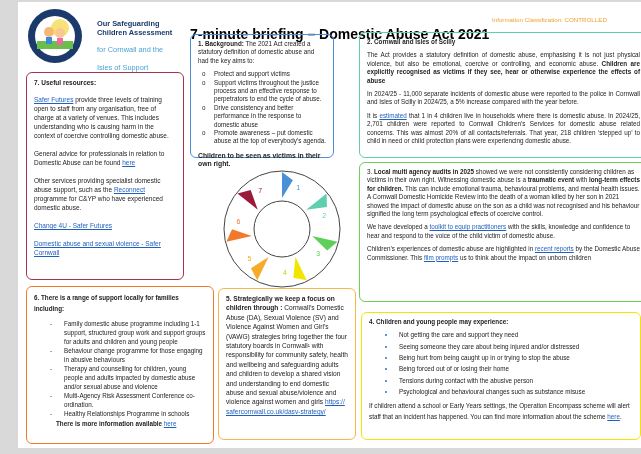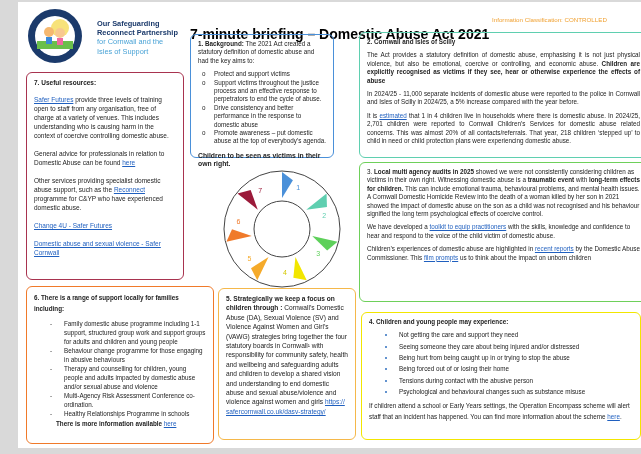--- a/index.html
+++ b/index.html
@@ -5,21 +5,21 @@
   html,body{margin:0;padding:0;}
   body{width:641px;height:454px;background:#d9d9d9;font-family:"Liberation Sans",sans-serif;position:relative;overflow:hidden;}
   .page{position:absolute;left:18px;top:2px;width:633px;height:446px;background:#fff;}
   .box{position:absolute;border-radius:6px;box-sizing:border-box;font-size:6.3px;line-height:8.4px;color:#222;padding:5px 7px;}
   a,.link{color:#1f5fbf;text-decoration:underline;cursor:pointer;}
   b{font-weight:bold;}
   p{margin:0 0 5px 0;}
   .logo{position:absolute;left:8px;top:6px;width:58px;height:56px;}
   .org{position:absolute;left:79px;top:17px;font-size:7.4px;line-height:9.2px;}
   .org .n{color:#1b3a6b;font-weight:bold;}
-  .org .s{color:#4aa3d6;}
+  .org .s{color:#4aa3d6;margin-top:8px;}
   .title{position:absolute;left:172px;top:24px;font-size:14px;font-weight:bold;color:#000000;}
   .classif{position:absolute;left:474px;top:14px;font-size:6.2px;color:#f0a030;}
   ul{margin:2px 0 4px 0;padding-left:18px;}
   li{margin:0;}
   ul.o{list-style:none;padding-left:4px;}
   ul.o li{padding-left:12px;position:relative;}
   ul.o li:before{content:"o";position:absolute;left:0;}
   ul.d{list-style:none;padding-left:16px;}
   ul.d li{padding-left:14px;position:relative;}
   ul.d li:before{content:"-";position:absolute;left:0;}
@@ -38,21 +38,21 @@
     <circle cx="29" cy="28" r="20" fill="#fff"></circle>
     <circle cx="34" cy="20" r="9" fill="#f7e27a"></circle>
     <rect x="11" y="33" width="36" height="8" fill="#6abf4b"></rect>
     <circle cx="23" cy="24" r="5" fill="#f5b870"></circle>
     <circle cx="34" cy="25" r="5" fill="#f8c890"></circle>
     <rect x="20" y="29" width="6" height="7" fill="#3a8ad8"></rect>
     <rect x="31" y="30" width="6" height="7" fill="#f06aa0"></rect>
   </svg>
   <div class="org">
     <div class="n">Our Safeguarding</div>
-    <div class="n">Reconnect Partnership</div>
+    <div class="n">Children Assessment</div>
     <div class="s">for Cornwall and the</div>
     <div class="s">Isles of Support</div>
   </div>
   <div class="title">7-minute briefing – Domestic Abuse Act 2021</div>
   <div class="classif">Information Classification: CONTROLLED</div>
 
   <div class="box" style="left:172px;top:32px;width:144px;height:124px;border:1.3px solid #4a90d9;">
     <p><b>1. Background:</b> <span>The 2021 Act created a statutory definition of domestic abuse and had the key aims to:</span></p>
     <ul class="o">
       <li>Protect and support victims</li>

